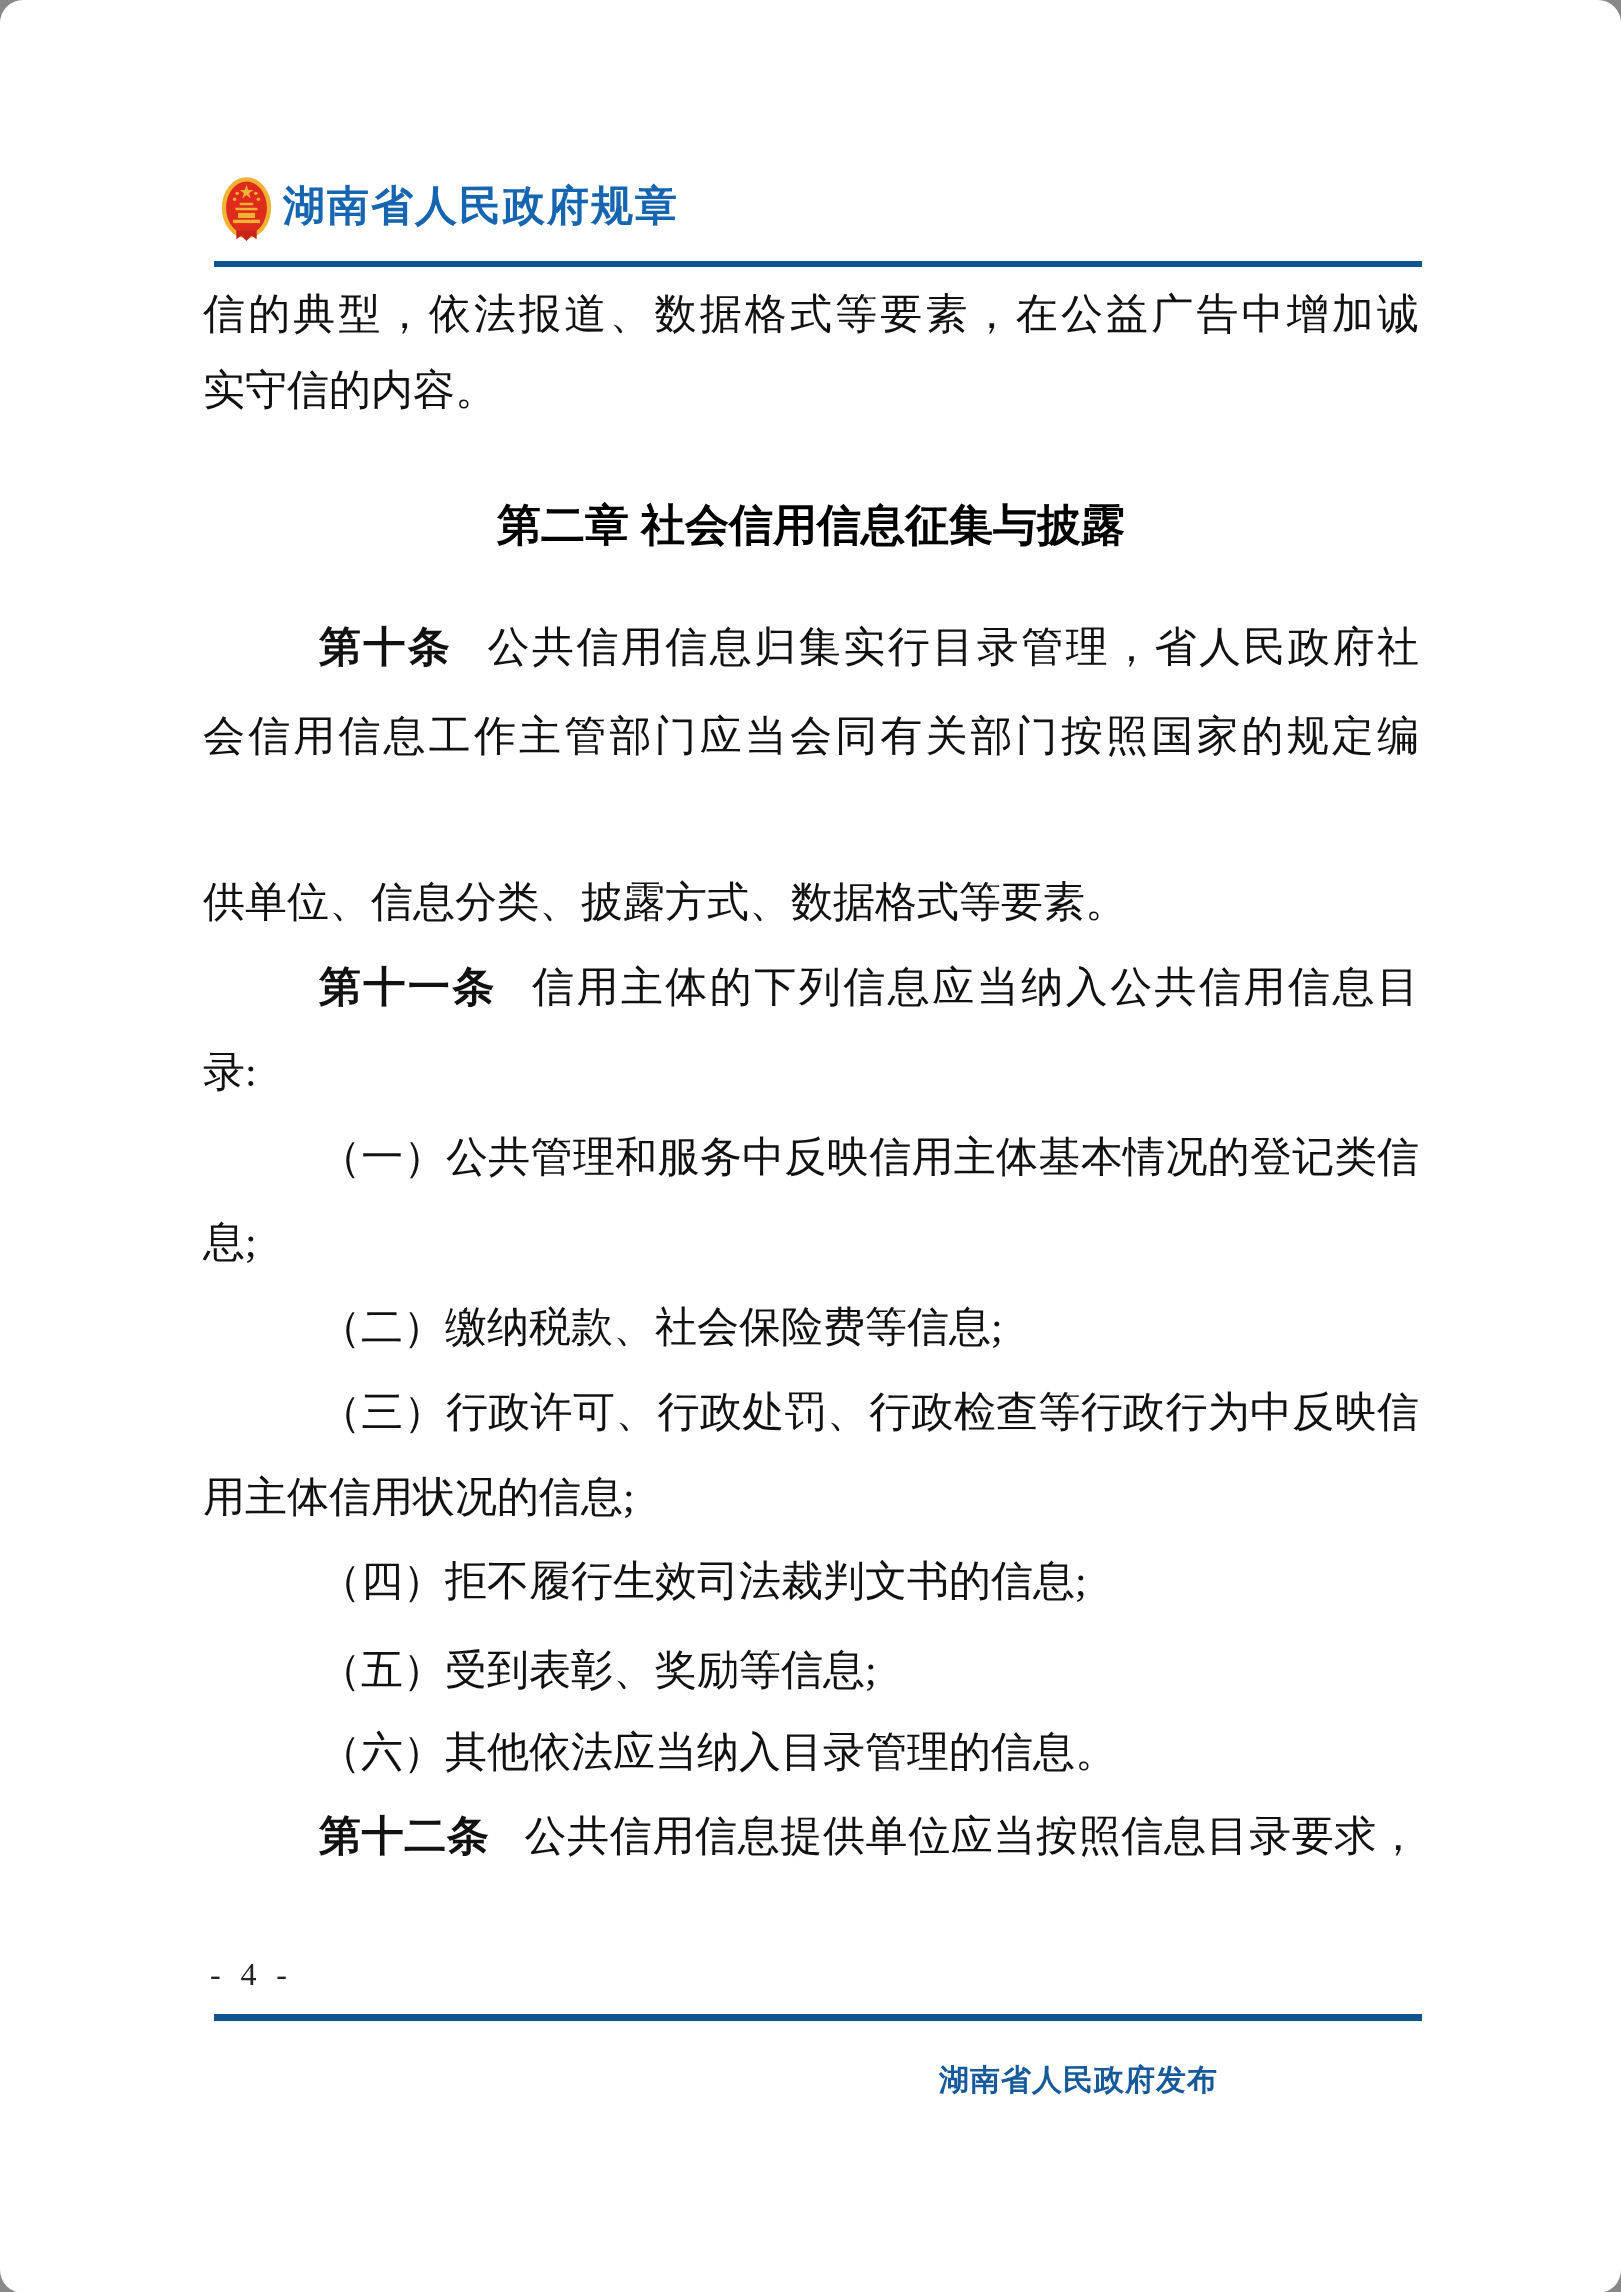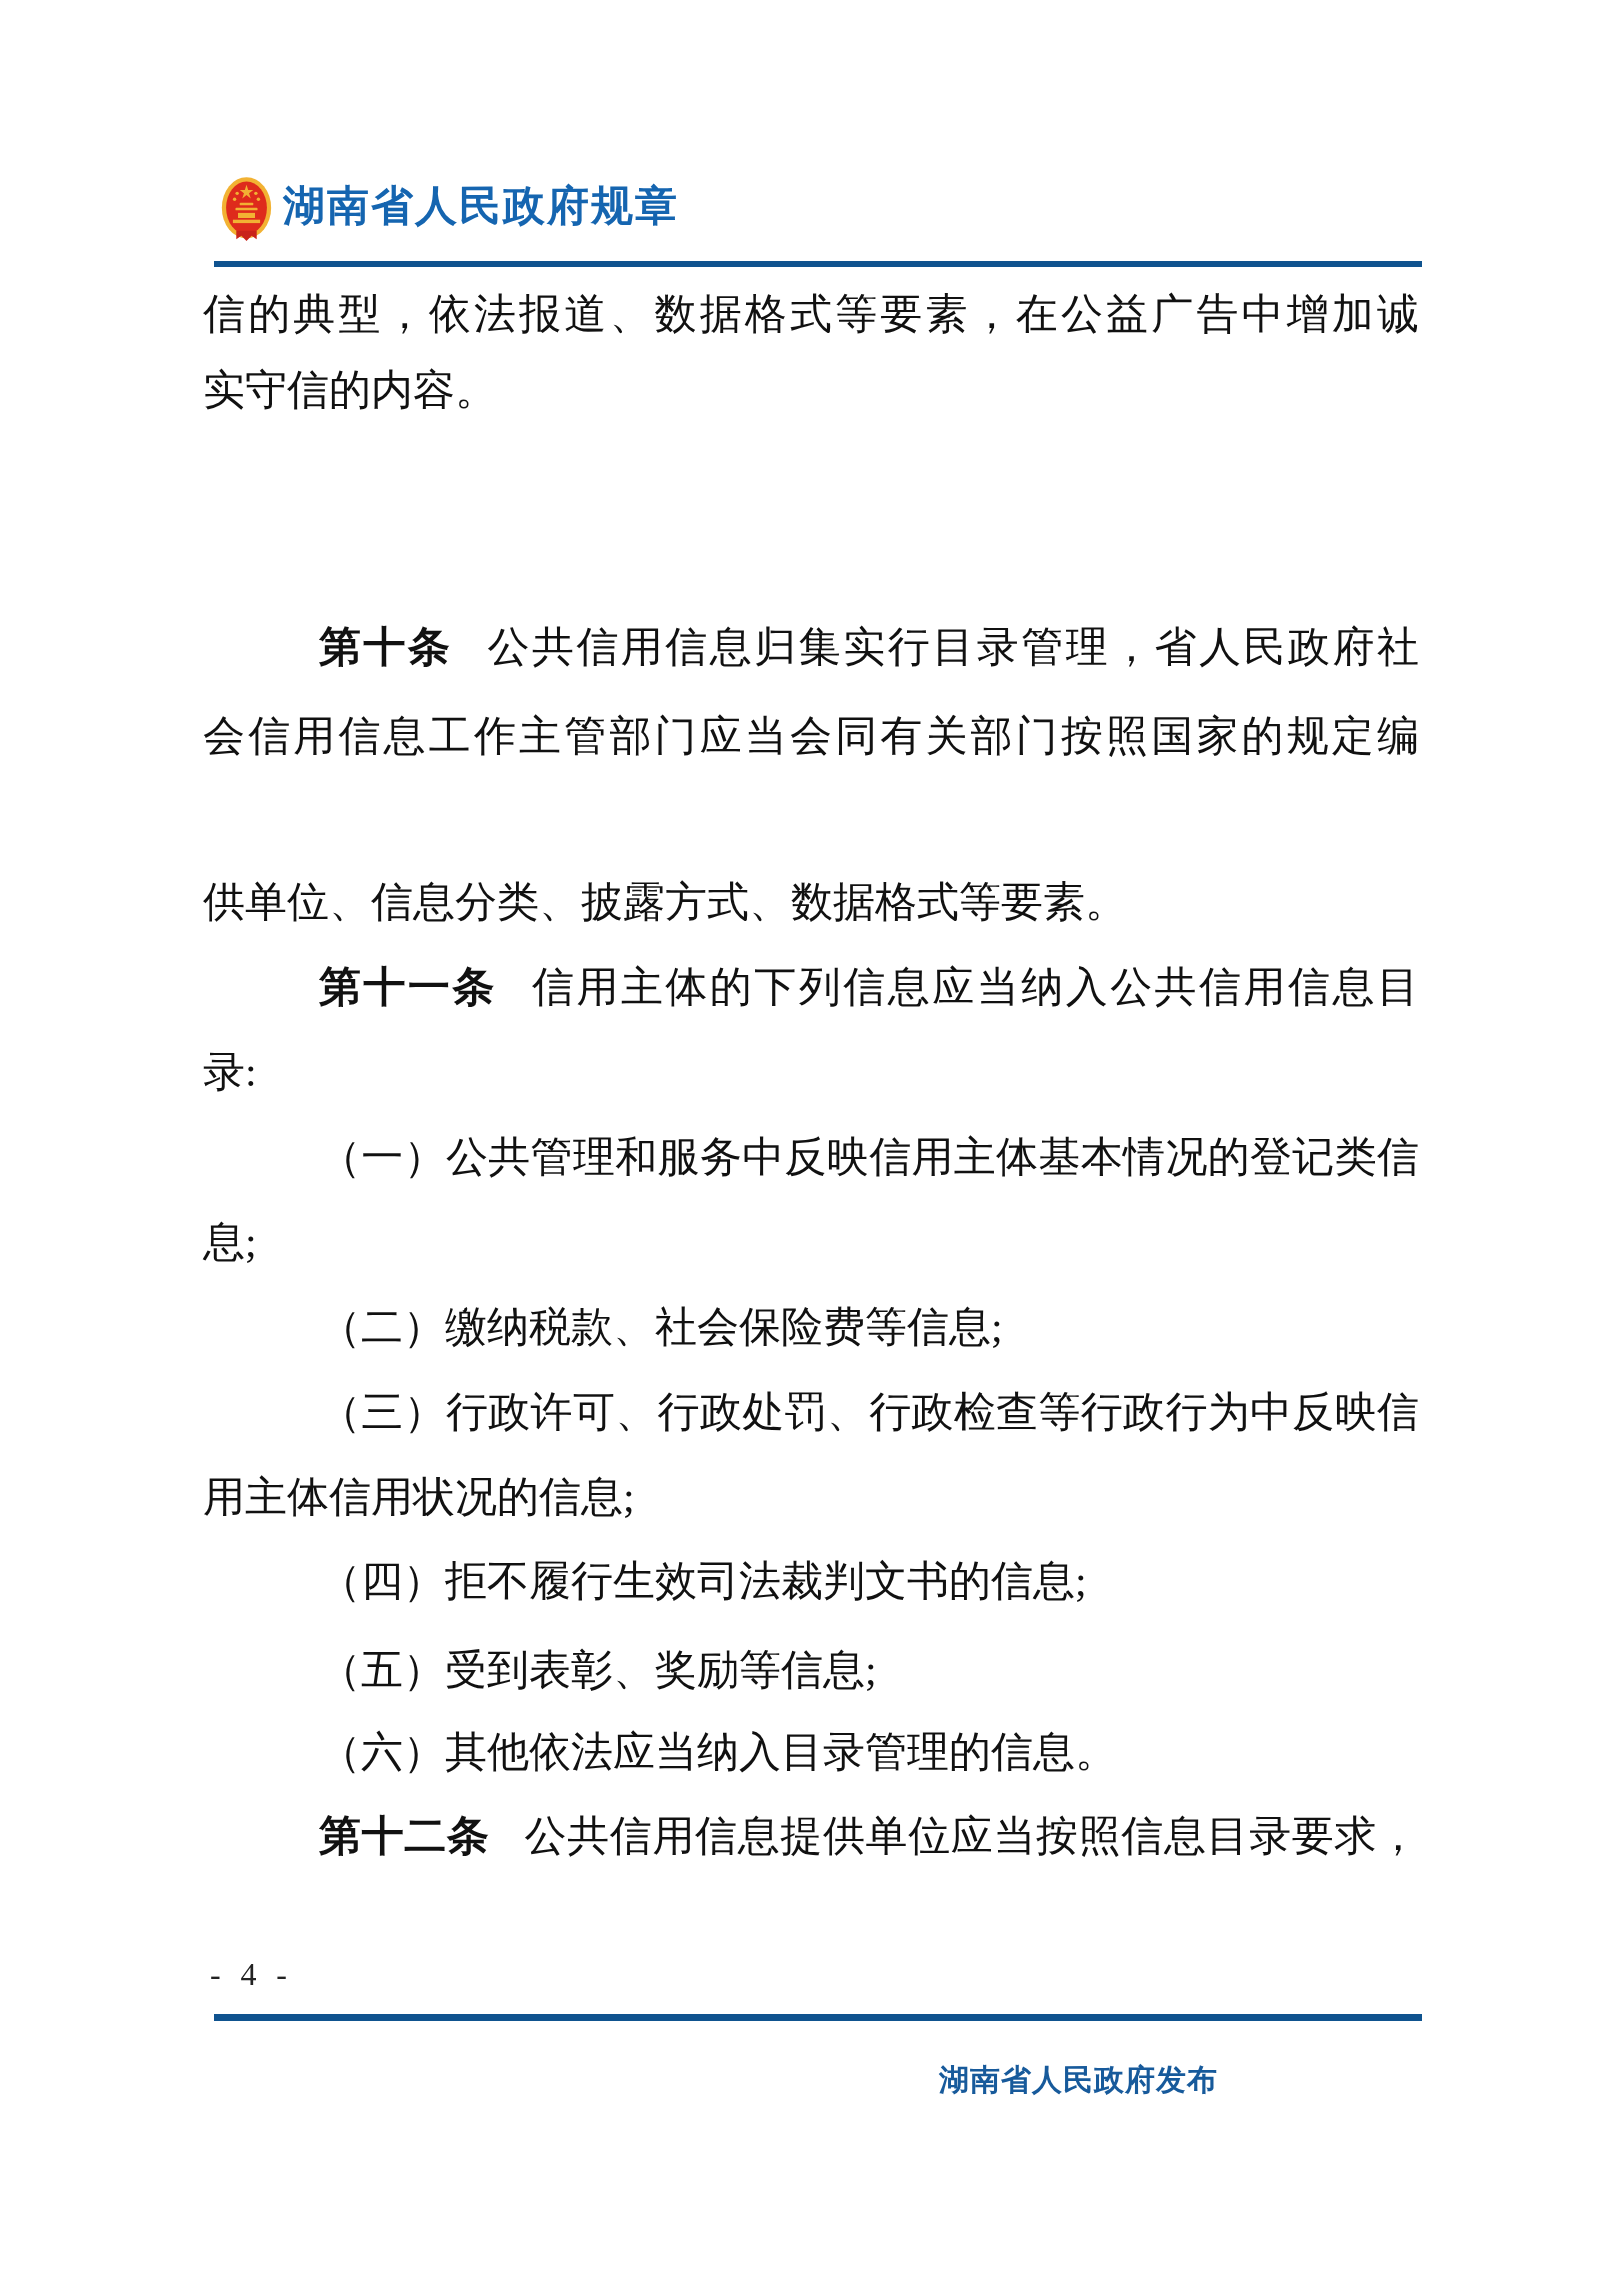--- a/index.html
+++ b/index.html
@@ -4,20 +4,21 @@
 <style>
   html,body { margin:0; padding:0; background:#888; }
   .page {
     position:relative;
     width:1621px; height:2293px;
     margin:0 auto;
     background:#ffffff;
     overflow:hidden;
     font-family:"Liberation Serif","DejaVu Serif",serif;
     color:#111111;
+    border-radius:23px;
   }
   
   .hdr-emblem { position:absolute; left:221px; top:176px; width:51px; height:67px; }
   .hdr-title {
     position:absolute; left:283px; top:182px;
     font-family:"Liberation Sans","DejaVu Sans",sans-serif;
     font-weight:700; font-size:42px; line-height:47px;
     color:#1565b0; letter-spacing:2px; white-space:nowrap;
   }
   .rule { position:absolute; left:214px; width:1208px; background:#0f538f; }
@@ -70,20 +71,21 @@
     <rect x="17" y="37" width="26" height="3" rx="1" fill="#f2b233"></rect>
     <rect x="20" y="43" width="20" height="6" fill="#f2b233"></rect>
     <rect x="14" y="51" width="32" height="4" fill="#f2b233"></rect>
   </svg>
   <div class="hdr-title">湖南省人民政府规章</div>
   <div class="rule rule-top"></div>
 
   <div class="line justify" style="top:290px">信的典型，依法报道、数据格式等要素，在公益广告中增加诚</div>
   <div class="line" style="top:366px">实守信的内容。</div>
 
+  <div class="chapter">第二章 社会信用信息征集与披露</div>
 
   <div class="line justify indent" style="top:623px">
     <span class="lbl">第十条</span><span>公共信用信息归集实行目录管理，省人民政府社</span>
   </div>
   <div class="line justify" style="top:712px">会信用信息工作主管部门应当会同有关部门按照国家的规定编</div>
   <div class="line" style="top:878px">供单位、信息分类、披露方式、数据格式等要素。</div>
 
   <div class="line justify indent" style="top:963px">
     <span class="lbl">第十一条</span><span>信用主体的下列信息应当纳入公共信用信息目</span>
   </div>

